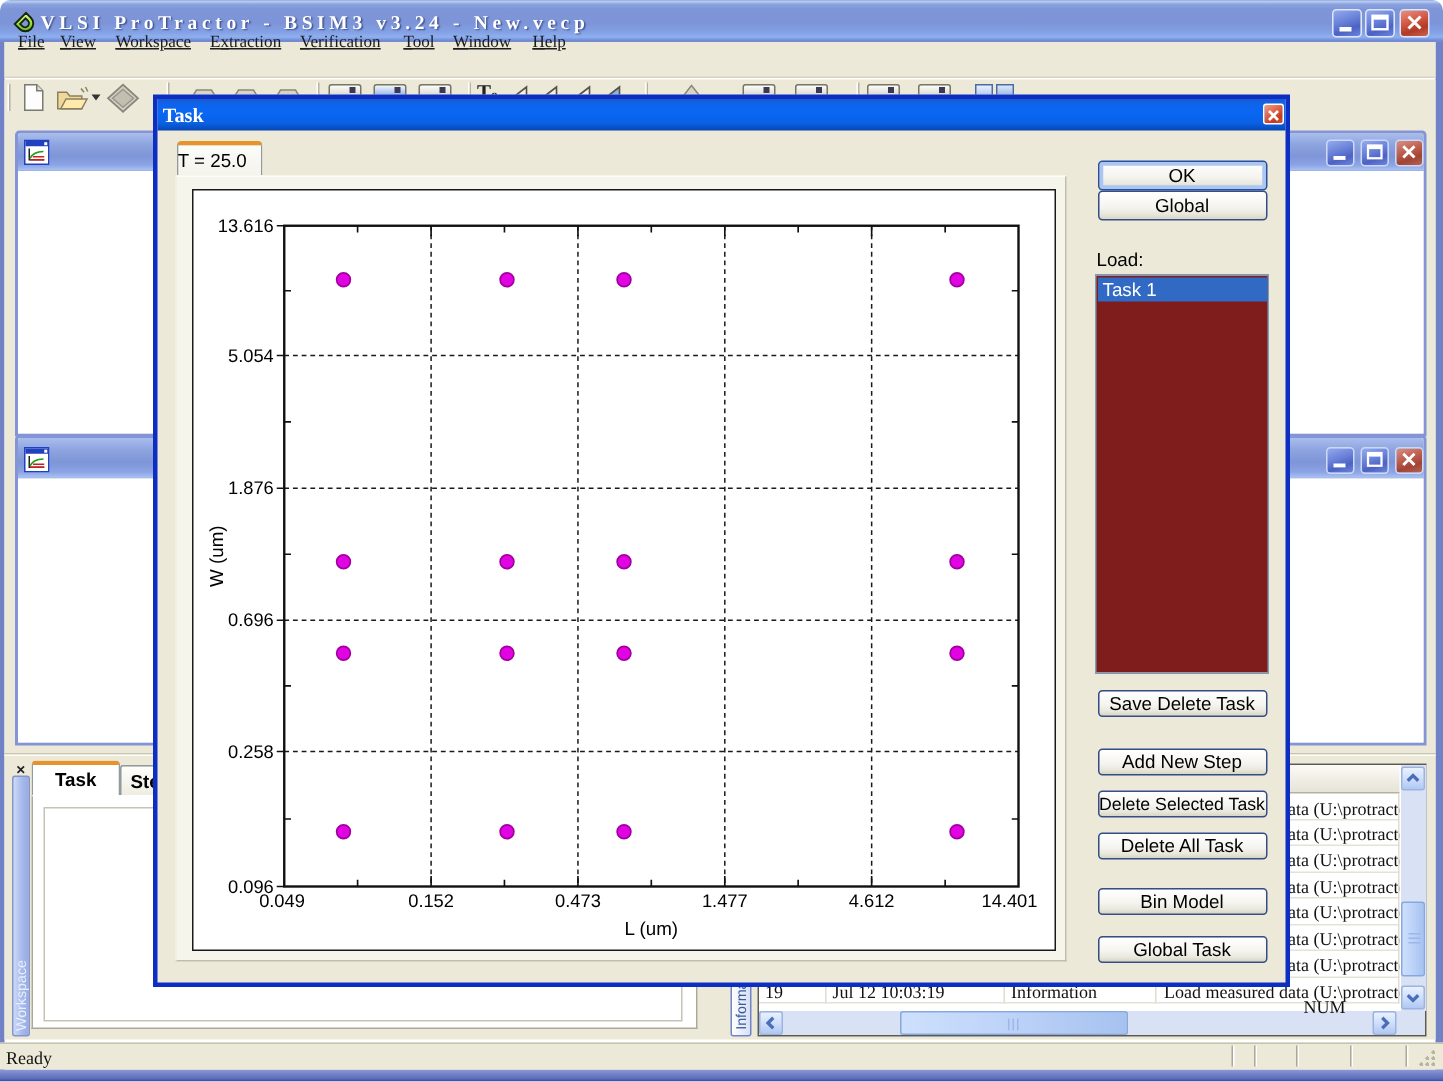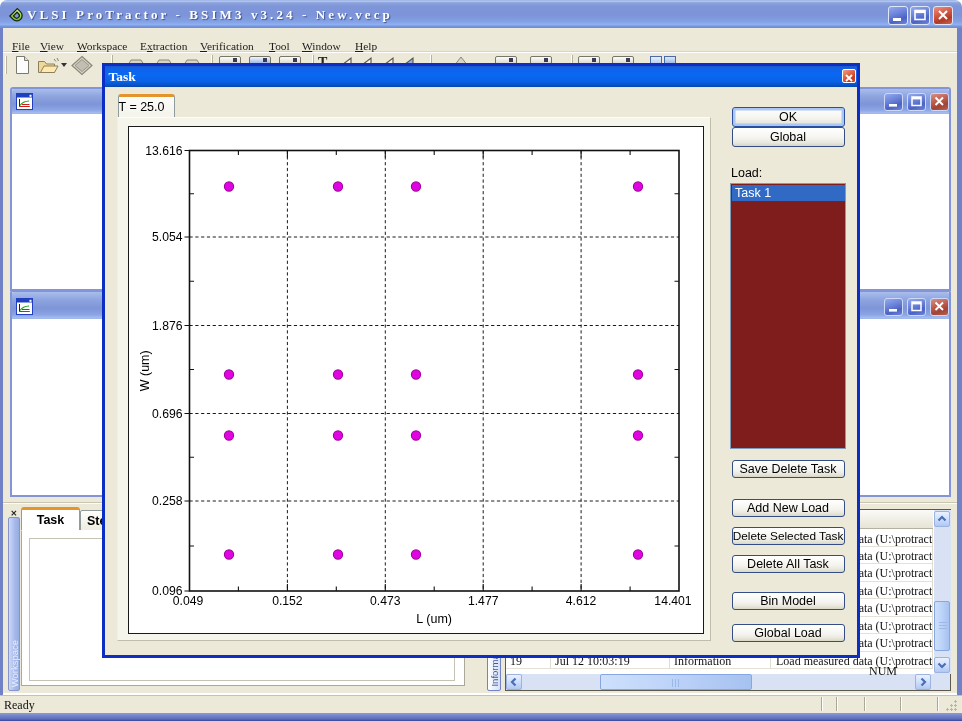--- a/index.html
+++ b/index.html
@@ -13,21 +13,21 @@
   text-shadow:1px 1px 1px rgba(10,20,80,.55);white-space:nowrap;}
 .capbtn{top:6px;width:20px;height:19px;border-radius:3px;border:1px solid #dfe7f7;}
 .capblue{background:linear-gradient(160deg,#94aaf0 0%,#667ed6 45%,#4c62c4 70%,#6d86dc 100%);}
 .capred{background:linear-gradient(160deg,#e89183 0%,#d05440 45%,#b03a28 70%,#cc6450 100%);}
 .cw .capred{background:linear-gradient(160deg,#d89083 0%,#bc5a4a 45%,#a04436 70%,#b86252 100%);}
 #borderL{left:0;top:28px;width:3px;height:686px;background:#7081c6;}
 #borderR{left:957px;top:28px;width:5px;height:686px;background:#7081c6;}
 #borderB{left:0;top:713px;width:962px;height:8px;background:linear-gradient(180deg,#8c9ad8 0%,#7081c6 40%,#5d6cba 75%,#36459e 100%);}
 
 #menubar{left:3px;top:28px;width:954px;height:24px;background:#ece9d8;border-bottom:1px solid #d8d4c0;}
-.mi{position:absolute;top:40px;font:11.4px "Liberation Serif",serif;color:#1c1c1c;white-space:nowrap;}
+.mi{position:absolute;top:22px;font:11.4px "Liberation Serif",serif;color:#1c1c1c;white-space:nowrap;text-decoration:underline;}
 
 #toolbar{left:3px;top:53px;width:954px;height:27px;background:#ece9d8;}
 
 #mdi{left:3px;top:80px;width:954px;height:613px;background:#ece9d8;}
 
 .cw{left:10px;width:941px;background:#ece9d8;border:2px solid #8494d8;border-radius:3px 3px 0 0;}
 .cwtitle{left:0;top:0;width:100%;height:25px;border-radius:2px 2px 0 0;
   background:linear-gradient(180deg,#a9bdec 0%,#8fa5e0 28%,#7e95d7 60%,#8ba4e4 84%,#a9c0f2 97%,#93a8e0 100%);}
 .cwbody{background:#fff;}
 .cbtn{top:4px;width:19px;height:18px;border-radius:3px;border:1px solid #ccd8f6;}
@@ -400,20 +400,20 @@
 <circle cx="287.0" cy="426.5" r="4.6" fill="#e203e2" stroke="#a000a0" stroke-width="1.1"></circle>
 <circle cx="509.0" cy="426.5" r="4.6" fill="#e203e2" stroke="#a000a0" stroke-width="1.1"></circle>
 </svg>
  <div class="abs xpb xpbdef" style="left:626.5px;top:41px;width:113px;height:20px;line-height:18px">OK</div>
  <div class="abs xpb" style="left:626.5px;top:61px;width:113px;height:20px;line-height:18px">Global</div>
  <div class="abs" style="left:626px;top:100px;font:12.5px 'Liberation Sans'">Load:</div>
  <div class="abs" id="lbox">
         <div class="abs" id="lsel">Task 1</div>
       </div>
  <div class="abs xpb" style="left:626.5px;top:394px;width:113px;height:18px;line-height:16px">Save Delete Task</div>
- <div class="abs xpb" style="left:626.5px;top:433px;width:113px;height:18px;line-height:16px">Add New Load</div>
+ <div class="abs xpb" style="left:626.5px;top:433px;width:113px;height:18px;line-height:16px">Add New Step</div>
  <div class="abs xpb" style="left:626.5px;top:460.5px;width:113px;height:18px;line-height:16px;font-size:11.8px">Delete Selected Task</div>
  <div class="abs xpb" style="left:626.5px;top:488.5px;width:113px;height:18px;line-height:16px">Delete All Task</div>
  <div class="abs xpb" style="left:626.5px;top:526px;width:113px;height:18px;line-height:16px">Bin Model</div>
- <div class="abs xpb" style="left:626.5px;top:557.5px;width:113px;height:18px;line-height:16px">Global Load</div>
+ <div class="abs xpb" style="left:626.5px;top:557.5px;width:113px;height:18px;line-height:16px">Global Task</div>
 </div>
 
 </div>
 
 </body></html>

